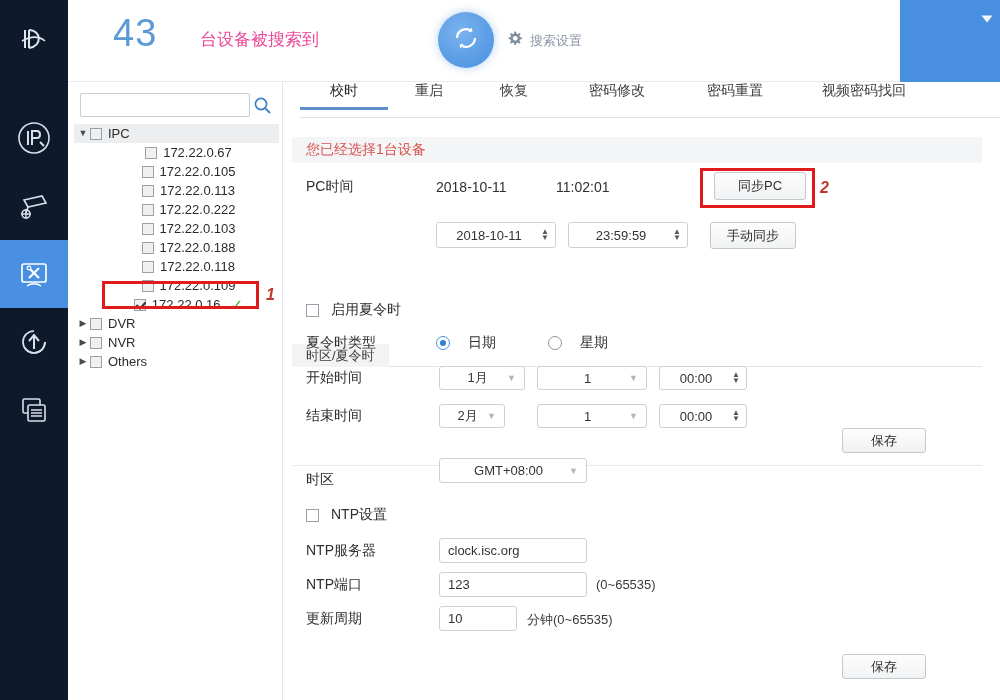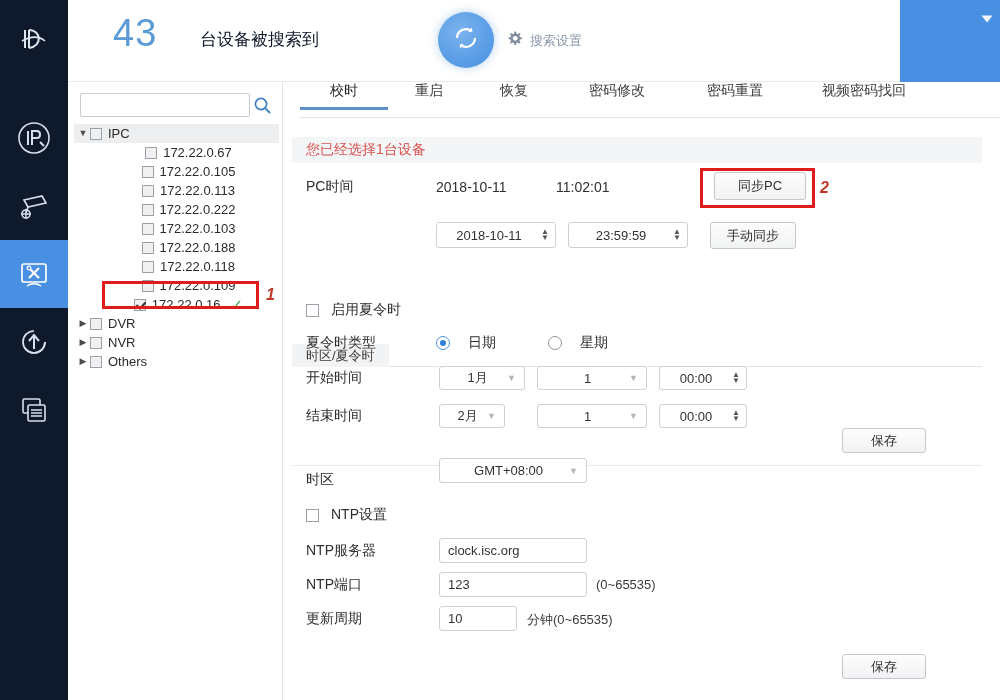--- a/index.html
+++ b/index.html
@@ -42,21 +42,21 @@
     width: 932px; height: 82px;
     background: #ffffff;
     border-bottom: 1px solid #e8eaed;
   }
   .hdr-count {
     position: absolute; left: 45px; top: 12px;
     font-size: 38px; color: #5b9bd5; letter-spacing: 1px;
   }
   .hdr-text {
     position: absolute; left: 132px; top: 28px;
-    font-size: 17px; color: #0f172a;
+    font-size: 17px; color: #ec4899;
   }
   .refresh-btn {
     position: absolute; left: 370px; top: 12px;
     width: 56px; height: 56px; border-radius: 50%;
     background: radial-gradient(circle at 40% 35%, #7cb3ee 0%, #5c9fe6 55%, #4a90e2 100%);
     box-shadow: 0 0 10px rgba(90,150,220,.45);
     display: flex; align-items: center; justify-content: center;
     cursor: pointer;
   }
   .gear-wrap {

